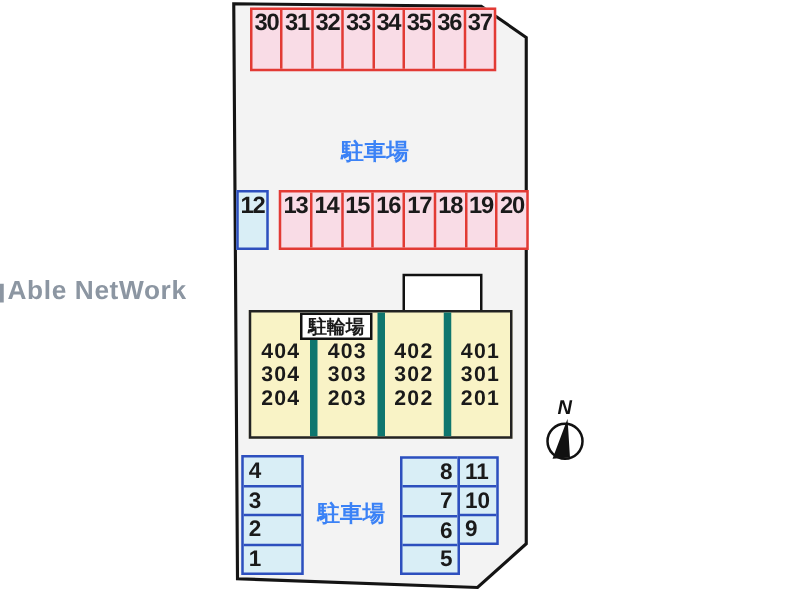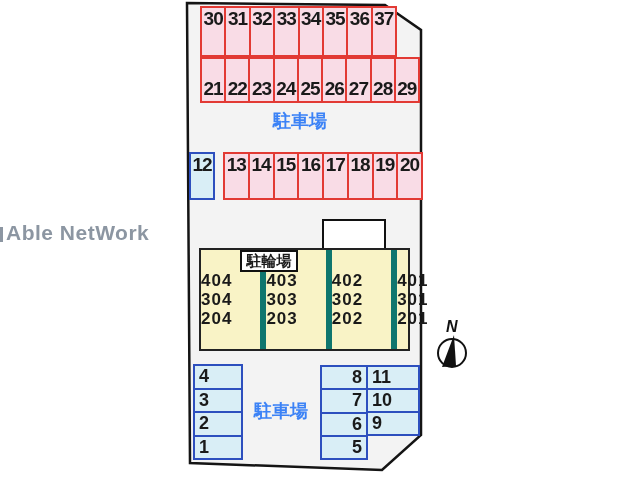--- a/index.html
+++ b/index.html
@@ -60,51 +60,40 @@
     <div class="cell">30</div>
     <div class="cell">31</div>
     <div class="cell">32</div>
     <div class="cell">33</div>
     <div class="cell">34</div>
     <div class="cell">35</div>
     <div class="cell">36</div>
     <div class="cell">37</div>
   </div>
 
-  <div class="abs prow red-row cells-bottom" style="left:189px;top:57px;width:220px;height:46px;">
-    <div class="cell">21</div>
-    <div class="cell">22</div>
-    <div class="cell">23</div>
-    <div class="cell">24</div>
-    <div class="cell">25</div>
-    <div class="cell">26</div>
-    <div class="cell">27</div>
-    <div class="cell">28</div>
-    <div class="cell">29</div>
-  </div>
 
   <div class="abs jp-label" style="left:189px;top:109px;width:222px;">駐車場</div>
 
   <div class="abs" id="cell12" style="left:189px;top:152px;width:26px;height:48px;">12</div>
   <div class="abs prow red-row cells-top" style="left:212px;top:152px;width:200px;height:48px;">
     <div class="cell">13</div>
     <div class="cell">14</div>
     <div class="cell">15</div>
     <div class="cell">16</div>
     <div class="cell">17</div>
     <div class="cell">18</div>
     <div class="cell">19</div>
     <div class="cell">20</div>
   </div>
 
   <div class="abs" id="bicycle-box" style="left:240px;top:202px;width:58px;height:22px;margin-top:48px;">駐輪場</div>
 
   <div class="abs" id="entrance" style="left:322px;top:219px;width:64px;height:31px;"></div>
 
-  <div class="abs" id="building" style="left:199px;top:248px;width:211px;height:103px;gap:28px;">
+  <div class="abs" id="building" style="left:199px;top:248px;width:211px;height:103px;">
     <div class="unit">
       <span>404</span>
       <span>304</span>
       <span>204</span>
     </div>
     <div class="unit">
       <span>403</span>
       <span>303</span>
       <span>203</span>
     </div>
@@ -129,21 +118,21 @@
 
   <div class="abs jp-label" style="left:241px;top:399px;width:80px;">駐車場</div>
 
   <div class="abs bluecol align-right" style="left:320px;top:365px;width:48px;height:95px;">
     <div class="bcell">8</div>
     <div class="bcell">7</div>
     <div class="bcell">6</div>
     <div class="bcell">5</div>
   </div>
 
-  <div class="abs bluecol align-left" style="left:366px;top:365px;width:54px;height:71px;">
+  <div class="abs bluecol align-left" style="left:366px;top:365px;width:33px;height:71px;">
     <div class="bcell">11</div>
     <div class="bcell">10</div>
     <div class="bcell">9</div>
   </div>
 
   <div class="abs" id="north-label" style="left:446px;top:318px;">N</div>
 
   <div class="abs" id="watermark-bar" style="left:0;top:227px;width:3px;height:15px;"></div>
   <div class="abs" id="watermark" style="left:6px;top:221px;">Able NetWork</div>
 

